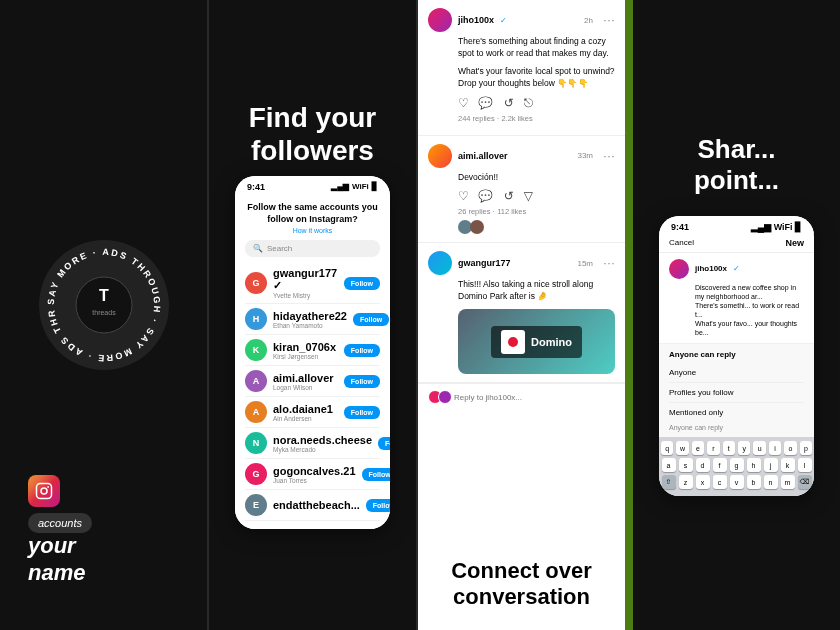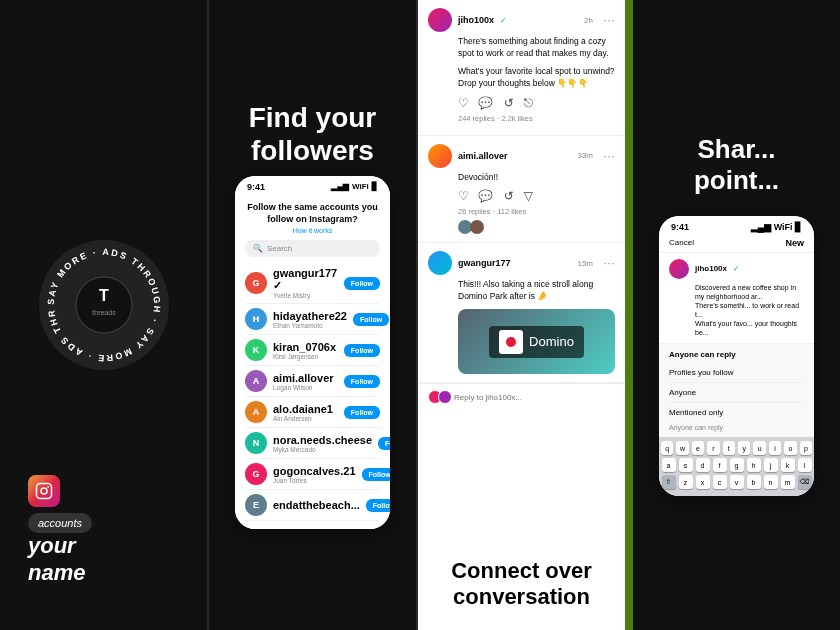--- a/index.html
+++ b/index.html
@@ -612,21 +612,21 @@
           <span class="post-time">15m</span>
           <span class="post-dots">···</span>
         </div>
         <div class="post-text">This!!! Also taking a nice stroll along Domino Park after is 🤌</div>
 
         <div style="margin-left:30px;margin-top:4px;border-radius:8px;overflow:hidden;height:65px;background:linear-gradient(135deg,#556270,#4ecdc4);display:flex;align-items:center;justify-content:center;position:relative;">
           <div style="background:rgba(0,0,0,0.6);padding:4px 10px;border-radius:4px;display:flex;align-items:center;gap:6px;">
             <div style="width:24px;height:24px;background:#fff;border-radius:3px;display:flex;align-items:center;justify-content:center;">
               <div style="width:10px;height:10px;background:#e31837;border-radius:50%;"></div>
             </div>
-            <span style="font-size:13px;color:#fff;font-weight:400;">Domino</span>
+            <span style="font-size:11px;color:#fff;font-weight:700;">Domino</span>
           </div>
         </div>
       </div>
 
       <div class="reply-bar">
         <div class="reply-avatars">
           <div class="reply-avatar-sm" style="background:#e91e63;"></div>
           <div class="reply-avatar-sm" style="background:#9c27b0;"></div>
         </div>
         <input class="reply-input" type="text" readonly="" placeholder="Reply to jiho100x..." style="">
@@ -657,22 +657,22 @@
           <div class="p4-avatar" style="background:linear-gradient(135deg,#e91e63,#9c27b0);"></div>
           <span class="p4-username">jiho100x</span>
           <span style="font-size:8px;color:#0095f6;">✓</span>
         </div>
         <div class="p4-text">Discovered a new coffee shop in my neighborhood ar...</div>
         <div class="p4-text">There's somethi... to work or read t...</div>
         <div class="p4-text">What's your favo... your thoughts be...</div>
       </div>
       <div class="p4-reply-section">
         <div class="p4-reply-label">Anyone can reply</div>
+        <div class="p4-option">Anyone</div>
         <div class="p4-option">Profiles you follow</div>
-        <div class="p4-option">Anyone</div>
         <div class="p4-option-selected">Mentioned only</div>
         <div style="font-size:7px;color:#888;margin-top:2px;">Anyone can reply</div>
       </div>
       <div class="p4-keyboard">
         <div class="p4-kb-row">
           <div class="p4-key">q</div>
           <div class="p4-key">w</div>
           <div class="p4-key">e</div>
           <div class="p4-key">r</div>
           <div class="p4-key">t</div>

